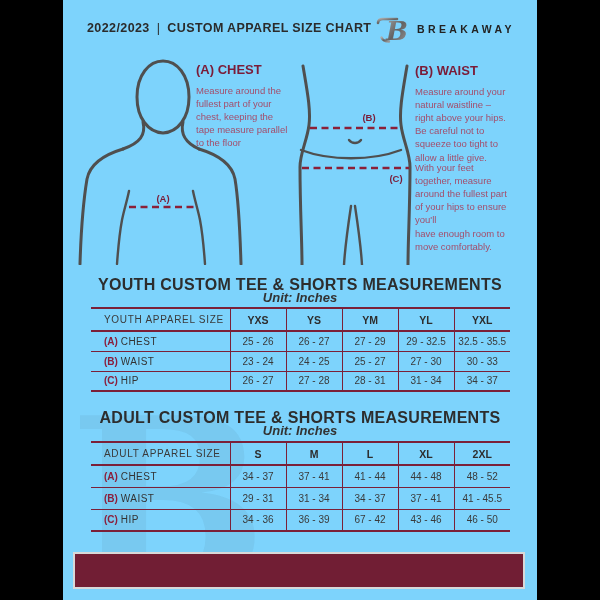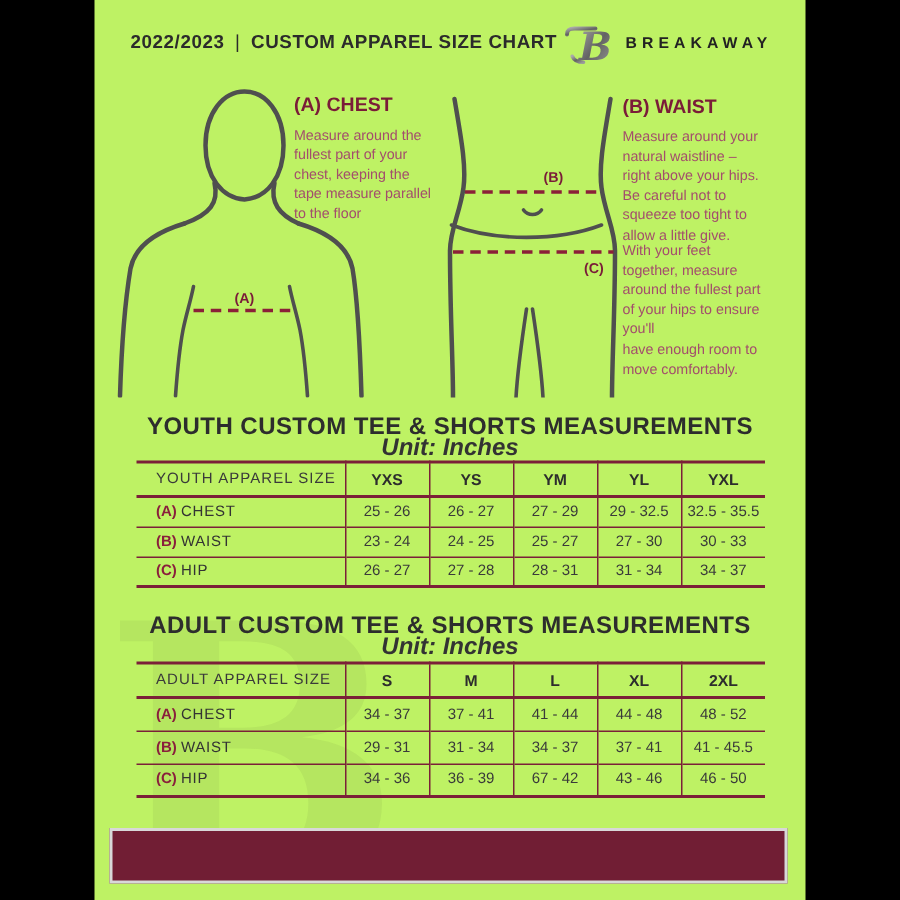--- a/index.html
+++ b/index.html
@@ -4,21 +4,21 @@
 <style>
   html, body { margin: 0; padding: 0; background: #000; }
   * { box-sizing: border-box; }
   .stage {
     position: relative; width: 600px; height: 600px;
     background: #000; overflow: hidden;
     font-family: "Liberation Sans", sans-serif;
   }
   .page {
     position: absolute; left: 63px; top: 0; width: 474px; height: 600px;
-    background: #bef264; overflow: hidden;
+    background: #7dd3fc; overflow: hidden;
   }
 
   
   .hdr-left {
     position: absolute; left: 24px; top: 21px;
     font-size: 12.5px; font-weight: bold; color: #2b2b2b; letter-spacing: 0.4px;
     white-space: nowrap;
   }
   .hdr-left .sep { margin: 0 7px; font-weight: normal; color: #2b2b2b; }
   .brand {
@@ -53,21 +53,21 @@
   }
 
   
   .tbl-title {
     position: absolute; left: 0; width: 474px; text-align: center;
     font-size: 16px; font-weight: bold; color: #2d2d2d; letter-spacing: 0.3px;
     z-index: 2;
   }
   .tbl-unit {
     position: absolute; left: 0; width: 474px; text-align: center;
-    font-size: 16px; font-style: italic; font-weight: 600; color: #333;
+    font-size: 13px; font-style: italic; font-weight: 600; color: #333;
     z-index: 2;
   }
   .t-youth-title { top: 276px; }  .t-youth-unit { top: 290px; }
   .t-adult-title { top: 409px; }  .t-adult-unit { top: 423px; }
 
   table.size-table {
     position: absolute; left: 28px; width: 419px;
     border-collapse: collapse; table-layout: fixed; z-index: 2;
     border-top: 2px solid #7b2038; border-bottom: 2px solid #7b2038;
   }

